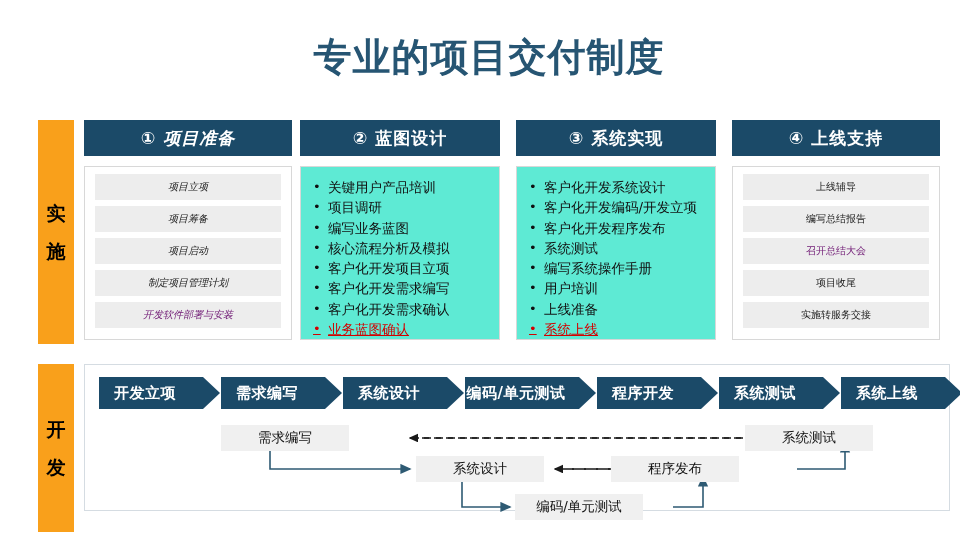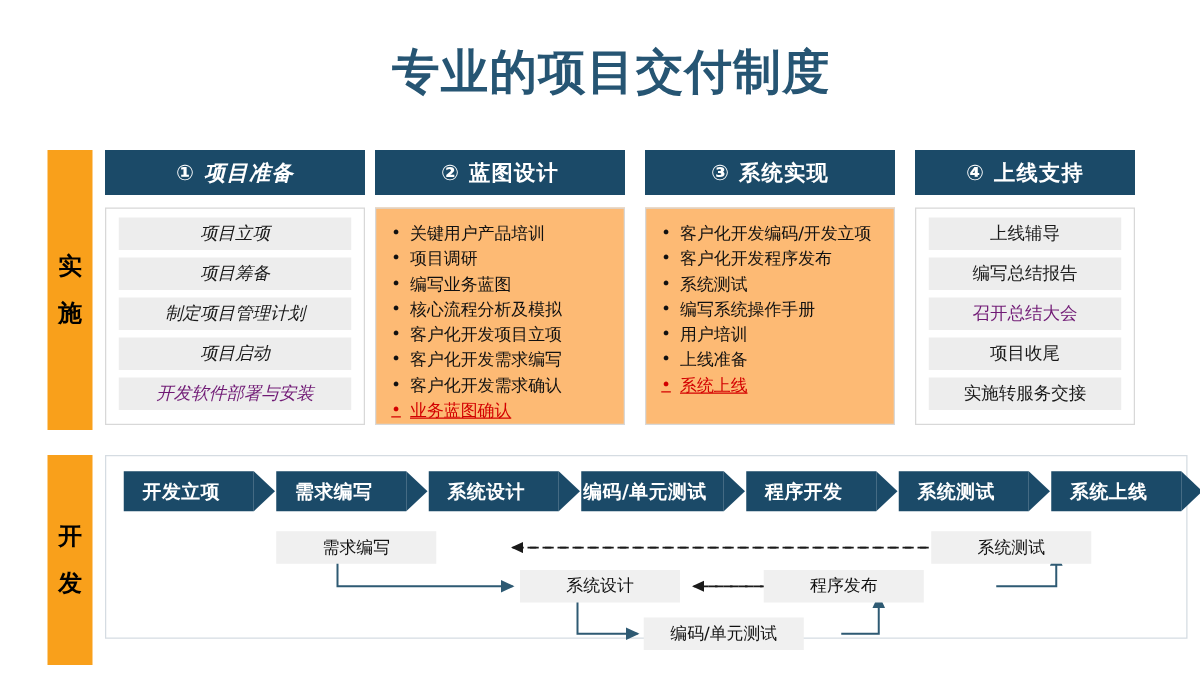--- a/index.html
+++ b/index.html
@@ -49,35 +49,35 @@
     font-size: 17px;
     font-weight: 700;
     height: 36px;
     display: flex;
     align-items: center;
     justify-content: center;
     letter-spacing: 1px;
   }
   .col-body {
     margin-top: 10px;
-    background: #fdba74;
+    background: #5eead4;
     border: 1px solid #D8D8D8;
     height: 174px;
     padding: 8px 4px 0 0;
   }
   .col-body.boxes { background: #ffffff; padding: 7px 10px; }
 
   .item-box {
     background: #EDEDED;
     height: 26px;
     margin-bottom: 6px;
     display: flex;
     align-items: center;
     justify-content: center;
-    font-size: 14px;
+    font-size: 10px;
     color: #1a1a1a;
   }
   .item-box:last-child { margin-bottom: 0; }
   .item-box.hl { color: #701a75; }
 
   ul.bullets { list-style: none; padding: 2px 0 0 12px; }
   ul.bullets li {
     font-size: 13.5px;
     line-height: 20.3px;
     color: #111111;
@@ -148,22 +148,22 @@
   <div class="orange-tab" style="left:38px; top:120px; width:36px; height:224px;">
     <span>实</span>
     <span>施</span>
   </div>
 
   <div class="col" style="left:84px; width:208px;font-style:italic;">
     <div class="col-header">① 项目准备</div>
     <div class="col-body boxes">
       <div class="item-box">项目立项</div>
       <div class="item-box">项目筹备</div>
+      <div class="item-box">项目启动</div>
       <div class="item-box">制定项目管理计划</div>
-      <div class="item-box">项目启动</div>
       <div class="item-box hl">开发软件部署与安装</div>
     </div>
   </div>
 
   <div class="col" style="left:300px; width:200px;">
     <div class="col-header">② 蓝图设计</div>
     <div class="col-body">
       <ul class="bullets">
         <li>关键用户产品培训</li>
         <li>项目调研</li>
@@ -174,32 +174,33 @@
         <li>客户化开发需求确认</li>
         <li class="hl">业务蓝图确认</li>
       </ul>
     </div>
   </div>
 
   <div class="col" style="left:516px; width:200px;">
     <div class="col-header">③ 系统实现</div>
     <div class="col-body">
       <ul class="bullets">
+        <li>客户化开发系统设计</li>
         <li>客户化开发编码/开发立项</li>
         <li>客户化开发程序发布</li>
         <li>系统测试</li>
         <li>编写系统操作手册</li>
         <li>用户培训</li>
         <li>上线准备</li>
         <li class="hl">系统上线</li>
       </ul>
     </div>
   </div>
 
-  <div class="col" style="left:732px; width:176px;">
+  <div class="col" style="left:732px; width:208px;">
     <div class="col-header">④ 上线支持</div>
     <div class="col-body boxes">
       <div class="item-box">上线辅导</div>
       <div class="item-box">编写总结报告</div>
       <div class="item-box hl">召开总结大会</div>
       <div class="item-box">项目收尾</div>
       <div class="item-box">实施转服务交接</div>
     </div>
   </div>
 

